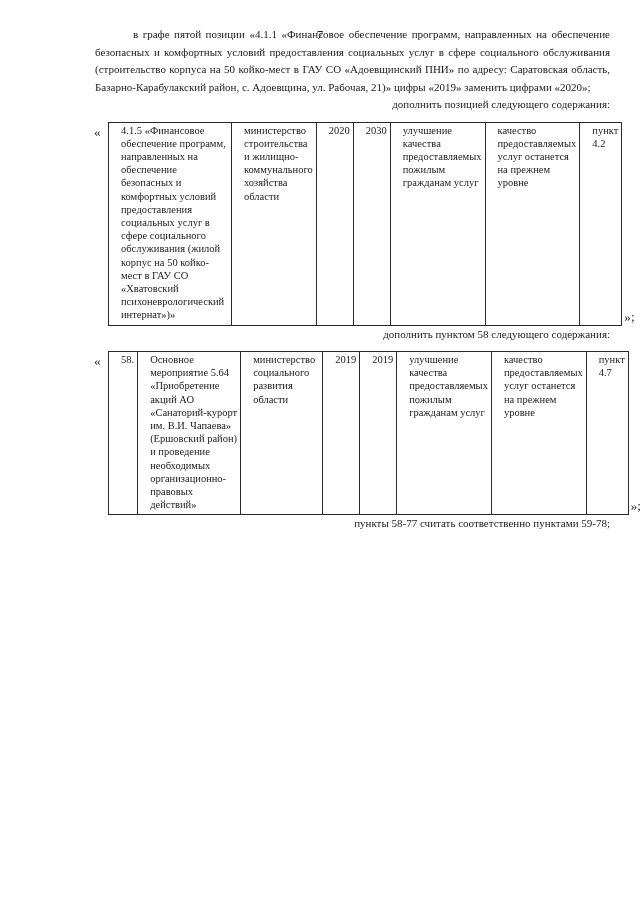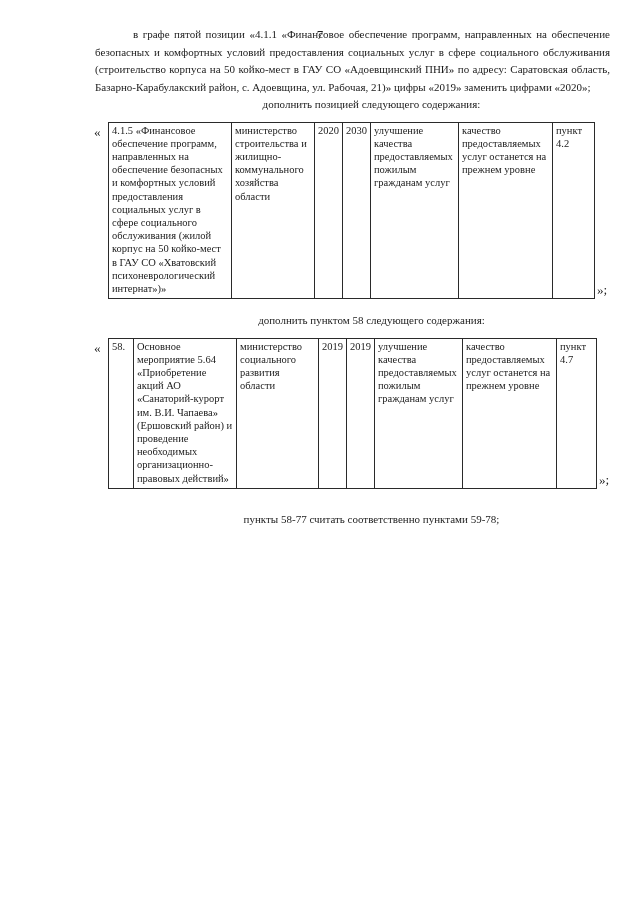--- a/index.html
+++ b/index.html
@@ -22,21 +22,21 @@
     text-align: center;
     font-size: 13px;
   }
   .body-par {
     margin: 0;
     font-size: 11px;
     line-height: 17.5px;
     text-align: justify;
     text-indent: 38px;
   }
-  .body-par.single { text-align: center; }
+  .body-par.single { text-align: right; }
   .table-block {
     display: flex;
     align-items: stretch;
     margin-top: 8px;
     margin-left: -1px;
   }
   .q {
     font-size: 13.2px;
     width: 14px;
     flex: 0 0 auto;
@@ -46,25 +46,25 @@
   table.doc-table {
     border-collapse: collapse;
     table-layout: fixed;
     flex: 0 0 auto;
     font-size: 10.5px;
     line-height: 13.2px;
   }
   table.doc-table td {
     border: 1px solid #2a2a2a;
     vertical-align: top;
-    padding: 1px 3px 3px 3px;
+    padding: 1px 3px 3px 12px;
     overflow-wrap: break-word;
   }
-  .after-table { margin-top: 13px; }
-  .last-par { margin-top: 22px; }
+  .after-table { }
+  .last-par { }
 </style>
 </head>
 <body>
 
 <div class="page">
 
   <div class="pagenum">7</div>
 
   <p class="body-par">в графе пятой позиции «4.1.1 «Финансовое обеспечение программ, направленных на обеспечение безопасных и комфортных условий предоставления социальных услуг в сфере социального обслуживания (строительство корпуса на 50 койко-мест в ГАУ СО «Адоевщинский ПНИ» по адресу: Саратовская область, Базарно-Карабулакский район, с. Адоевщина, ул. Рабочая, 21)» цифры «2019» заменить цифрами «2020»;</p>
   <p class="body-par single">дополнить позицией следующего содержания:</p>

